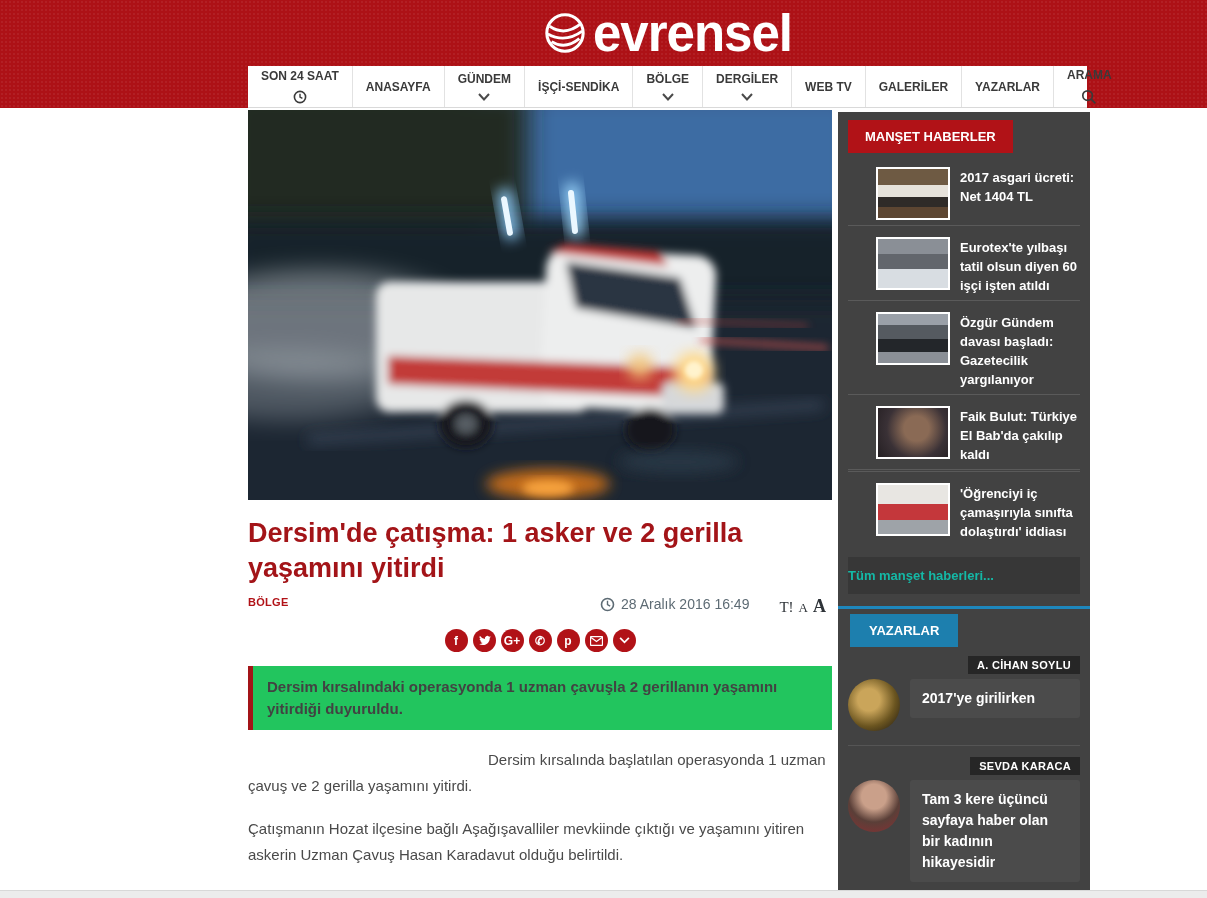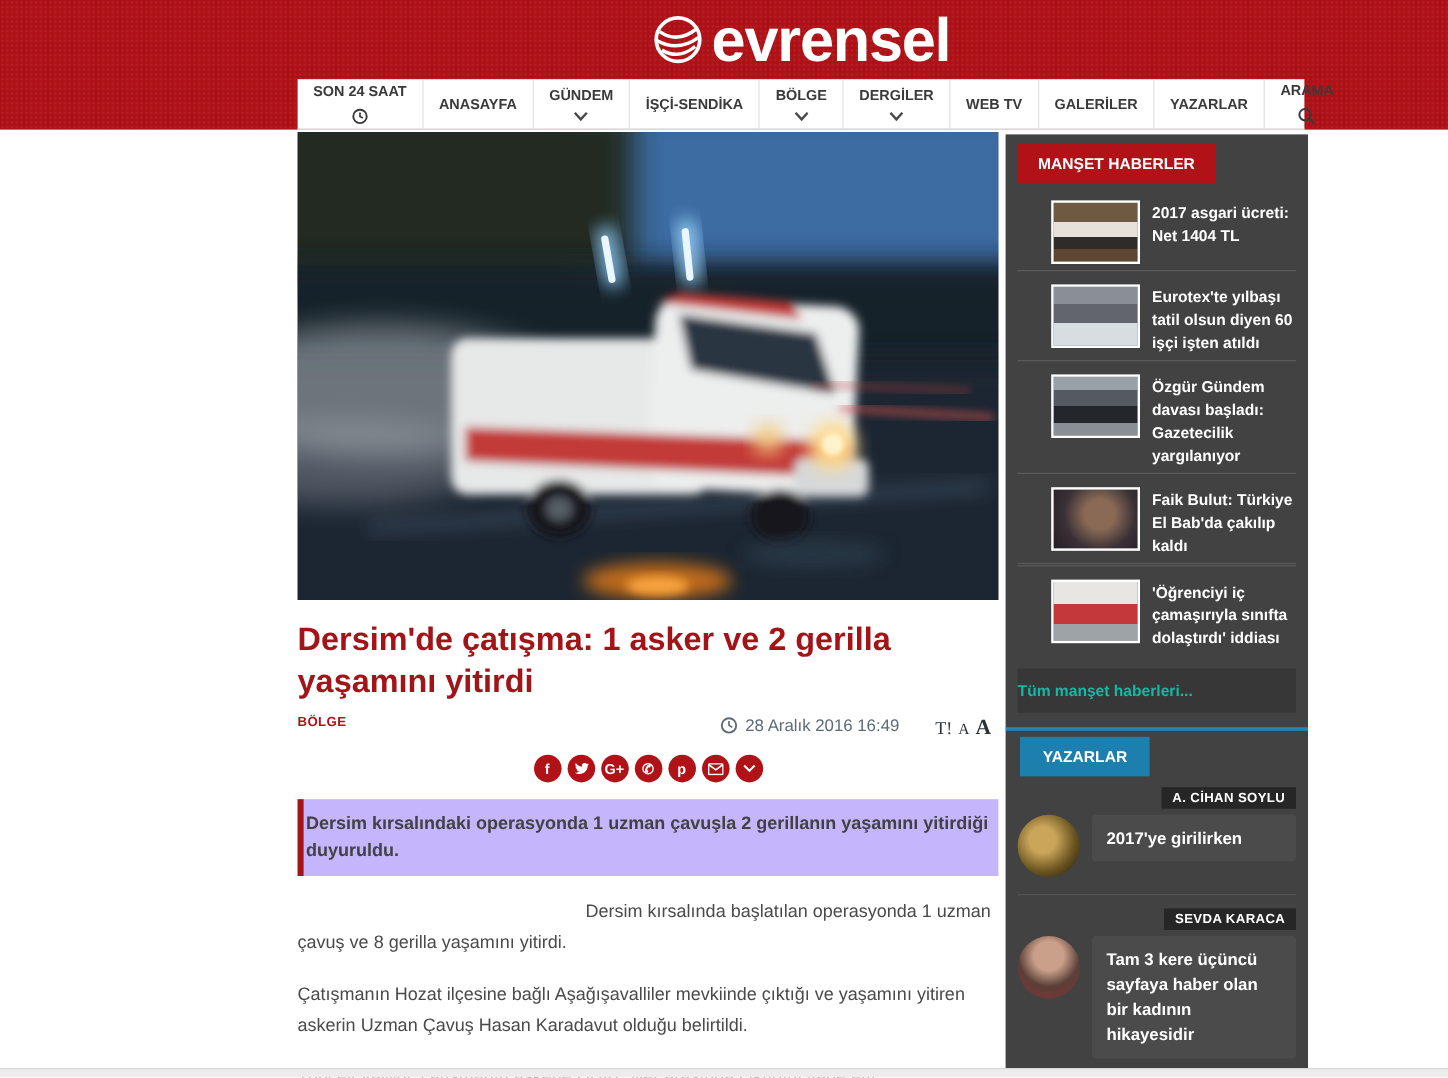--- a/index.html
+++ b/index.html
@@ -61,22 +61,22 @@
 
   .share { margin-top:12px; display:flex; justify-content:center; gap:5px; }
   .sbtn {
     width:23px; height:23px; border-radius:50%; background:#b11217;
     color:#fff; display:flex; align-items:center; justify-content:center;
     font-size:12px; font-weight:bold; cursor:pointer;
   }
   .sbtn svg { display:block; }
 
   .summary {
-    margin-top:14px; background:#c4b5fd; border-left:5px solid #a31418;
-    padding:10px 2px; font-size:15px; line-height:22px;
+    margin-top:14px; background:#22c55e; border-left:5px solid #a31418;
+    padding:10px 14px; font-size:15px; line-height:22px;
     font-weight:bold; color:#424242;
   }
   .body-p { margin-top:17px; font-size:15px; line-height:26px; color:#4a4a4a; }
   .body-p.first { text-indent:240px; }
 
   
   .sidebar {
     position:absolute; left:838px; top:112px; width:252px; height:778px;
     background:#424242; overflow:hidden;
   }
@@ -287,21 +287,21 @@
     </span>
     <span class="sbtn">
       <svg width="11" height="7" viewBox="0 0 12 8">
           <polyline points="1,1 6,6 11,1" fill="none" stroke="#fff" stroke-width="2"></polyline>
         </svg>
     </span>
   </div>
 
   <div class="summary">Dersim kırsalındaki operasyonda 1 uzman çavuşla 2 gerillanın yaşamını yitirdiği duyuruldu.</div>
 
-  <p class="body-p first">Dersim kırsalında başlatılan operasyonda 1 uzman çavuş ve 8 gerilla yaşamını yitirdi.</p>
+  <p class="body-p first">Dersim kırsalında başlatılan operasyonda 1 uzman çavuş ve 2 gerilla yaşamını yitirdi.</p>
   <p class="body-p">Çatışmanın Hozat ilçesine bağlı Aşağışavalliler mevkiinde çıktığı ve yaşamını yitiren askerin Uzman Çavuş Hasan Karadavut olduğu belirtildi.</p>
   <p class="body-p">Tunceli Valiliği, çatışmanın askerle DHKC'liler arasında çıktığını ifade etti.</p>
 
 </div>
 
 <div class="sidebar">
   <div class="manset-h">MANŞET HABERLER</div>
 
   <div class="snews">
     <div class="thumb t1"></div>

